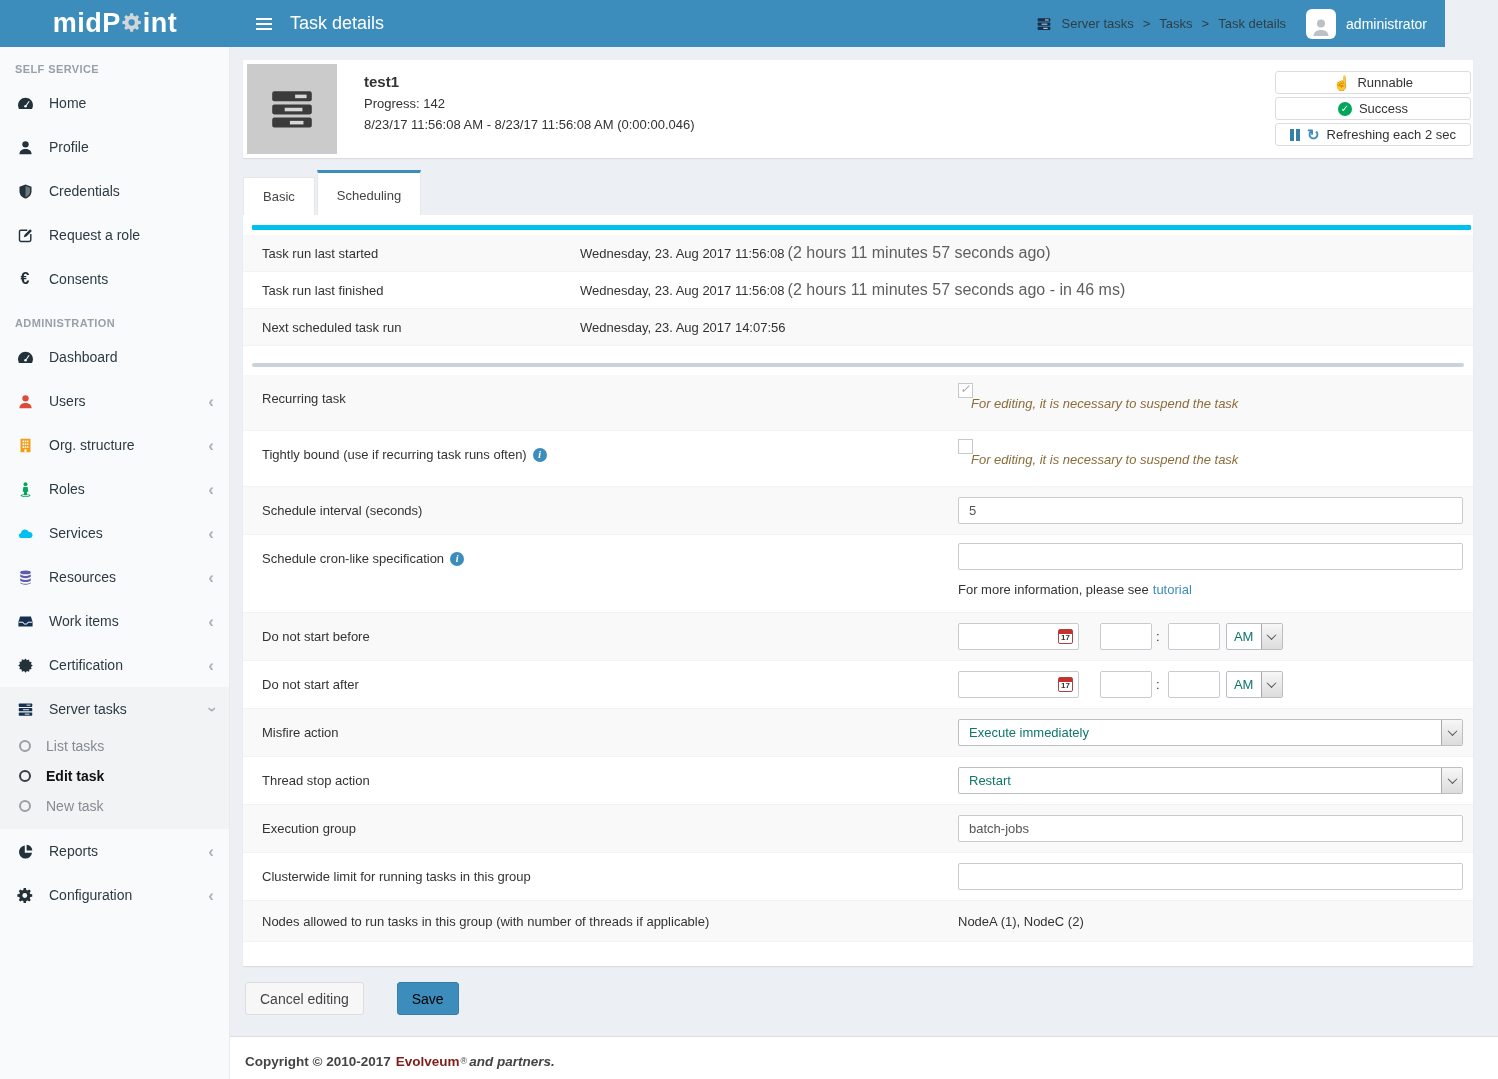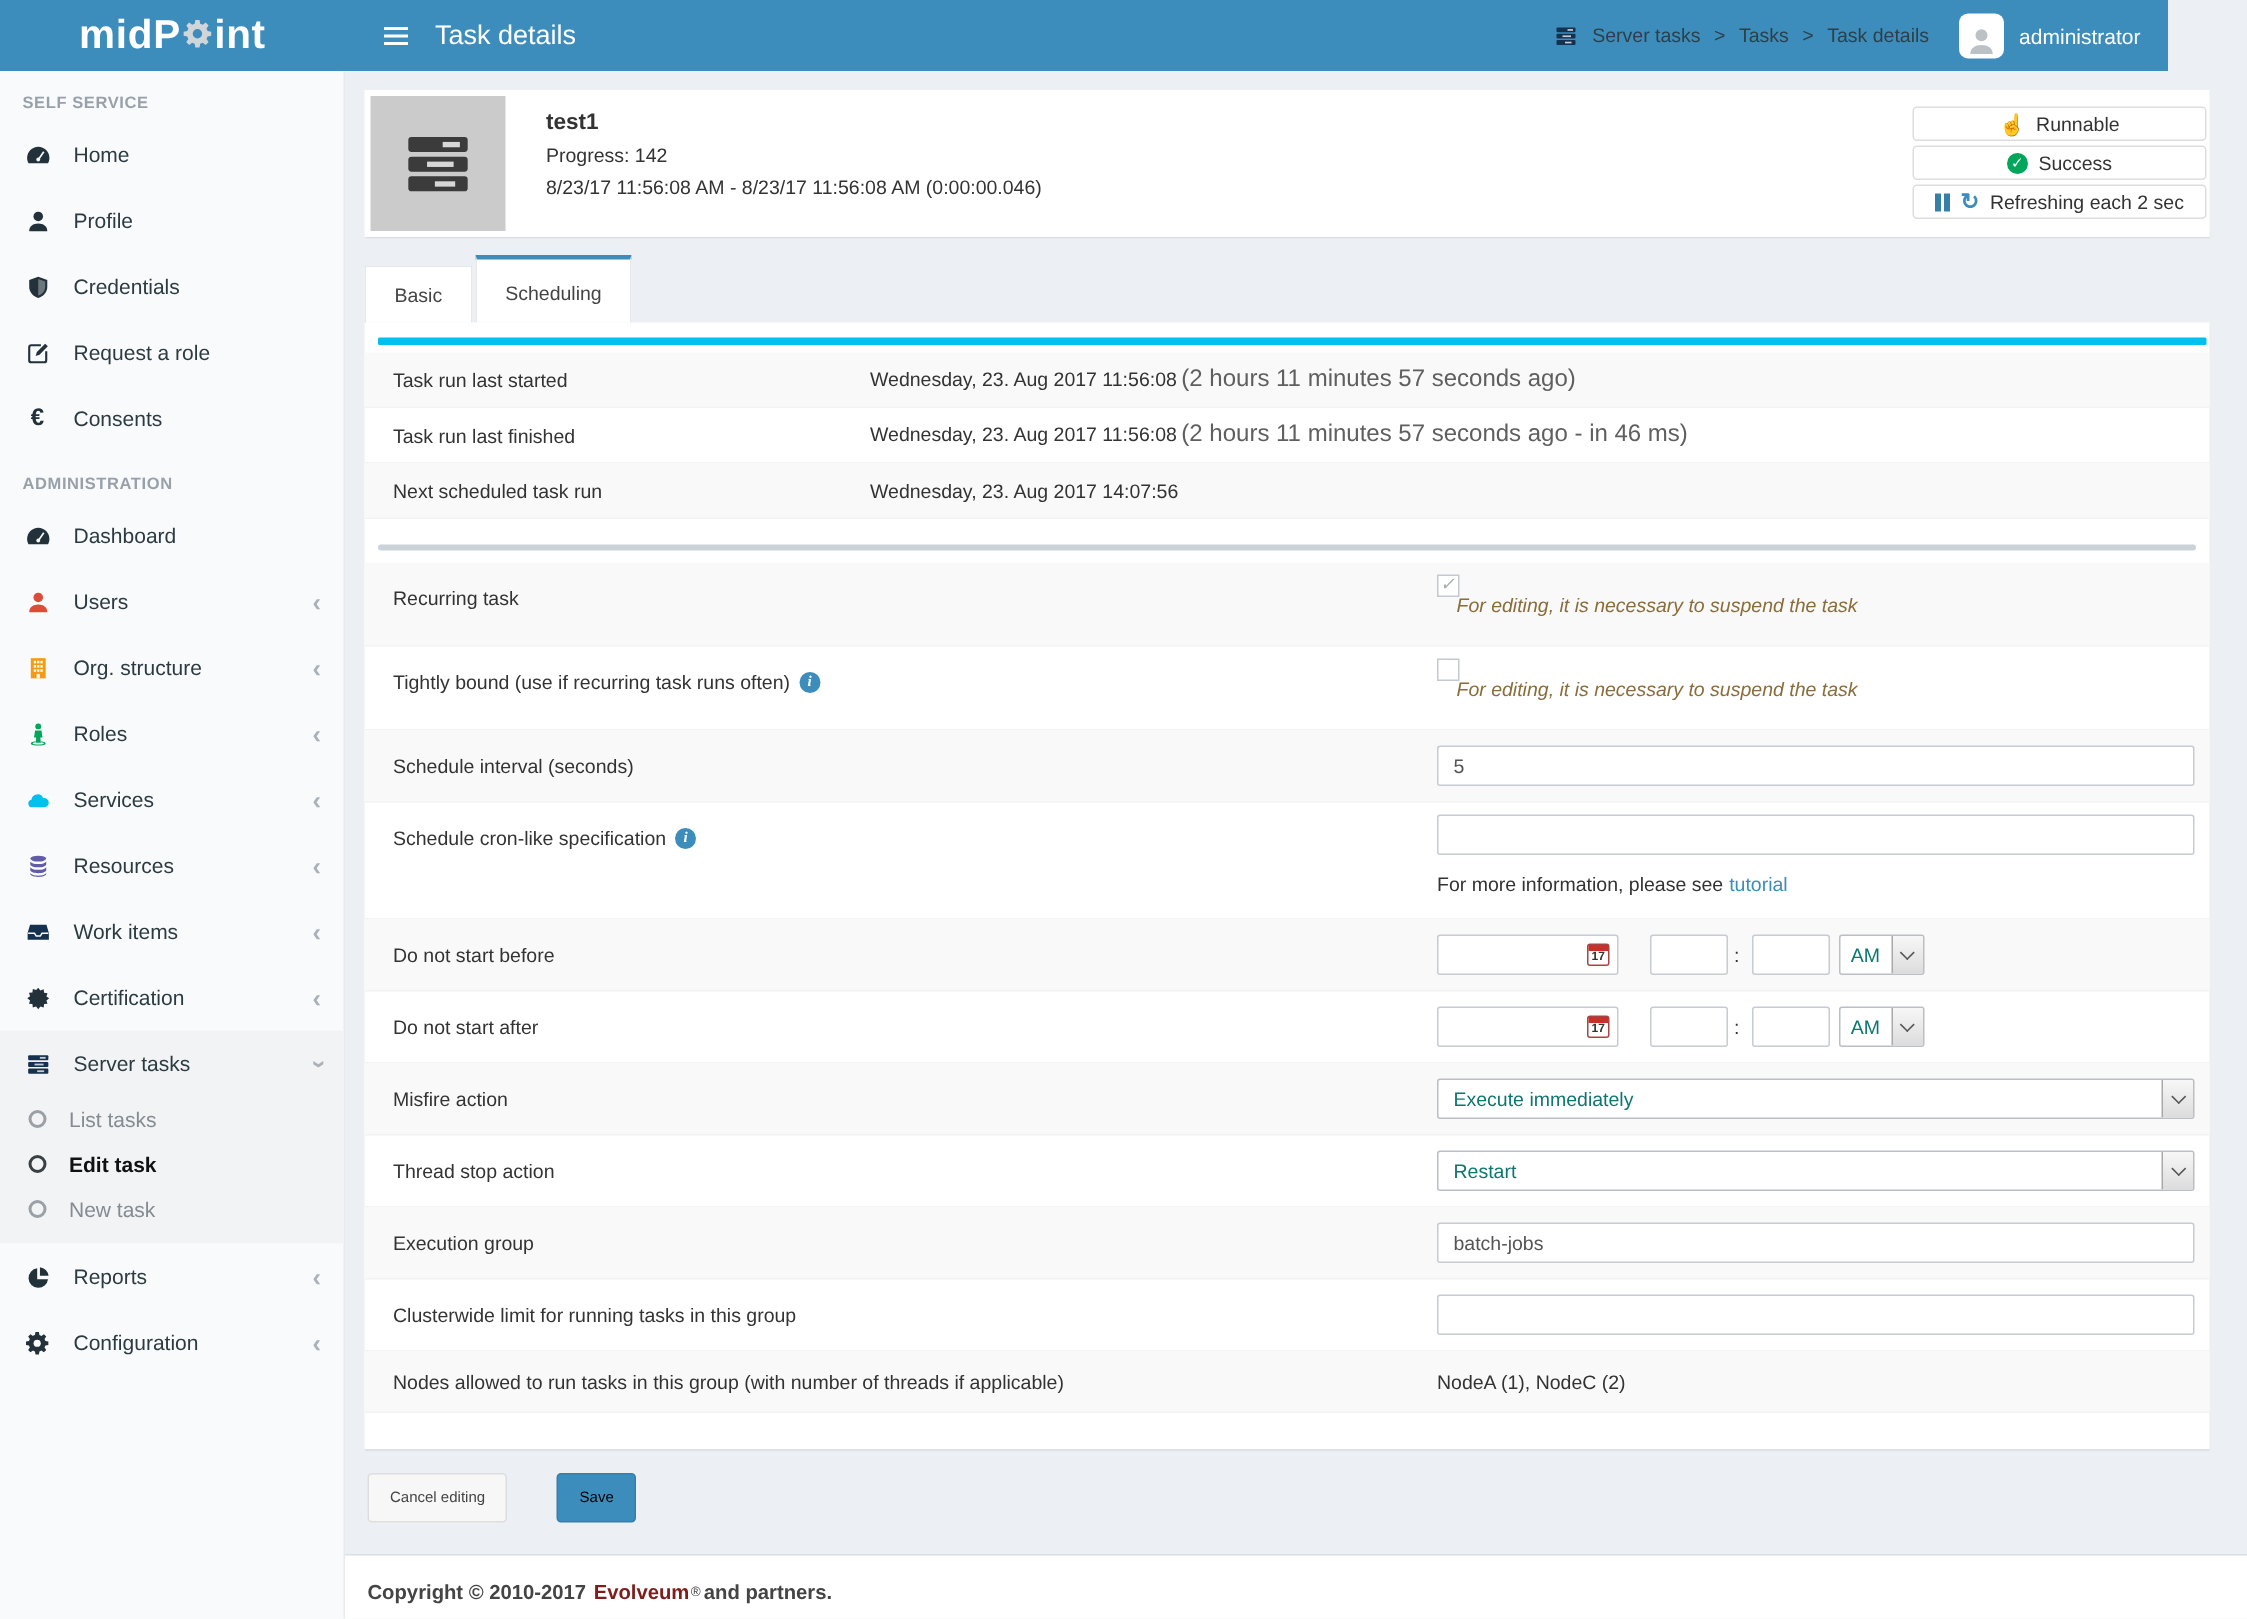--- a/index.html
+++ b/index.html
@@ -104,29 +104,29 @@
   .minute { margin-left:4px; }
   .select-box { width:505px; height:27px; border:1px solid #b9bfc5; border-radius:2px; background:#fff; display:flex; align-items:center; overflow:hidden; cursor:pointer; }
   .select-box .sel-text { flex:1; padding-left:10px; font-size:13px; color:#0f766e; }
   .sel-btn { width:21px; align-self:stretch; background:linear-gradient(#f7f7f7,#dcdcdc); border-left:1px solid #a9a9a9; display:flex; align-items:center; justify-content:center; }
   .caret-down { width:7px; height:7px; border-right:1.5px solid #555; border-bottom:1.5px solid #555; transform:rotate(45deg) translate(-1px,-1px); }
   .ampm { width:57px; margin-left:6px; }
   .ampm .sel-text { text-align:center; padding-left:0; }
   .plain-value { font-size:13px; color:#333; }
 
   .btn-row { margin:16px 25px 0 15px; display:flex; gap:33px; }
-  .btn { height:33px; border-radius:3px; font-size:10px; padding:0 14px; display:flex; align-items:center; cursor:pointer; font-family:"Liberation Sans", sans-serif; }
+  .btn { height:33px; border-radius:3px; font-size:14px; padding:0 14px; display:flex; align-items:center; cursor:pointer; font-family:"Liberation Sans", sans-serif; }
   .btn-default { background:#f7f7f7; border:1px solid #ddd; color:#444; }
   .btn-primary { background:#3c8dbc; border:1px solid #367fa9; color:#000000; }
 
   .footer { margin-top:21px; height:49px; background:#fff; border-top:1px solid #d9dee3; display:flex; align-items:center; padding-left:15px; font-size:13.5px; color:#444; }
   .footer b { font-weight:bold; }
   .footer a { color:#7f1d1d; text-decoration:none; font-weight:bold; margin:0 1px 0 5px; cursor:pointer; }
   .footer sup { font-size:9px; }
-  .footer .f-partners { margin:0 4px 0 2px; }
+  .footer .f-partners { margin:0 4px 0 2px;font-style:italic; }
 </style>
 </head>
 <body>
 
 <div class="header">
   <div class="logo">
     <span>midP</span>
       <span><svg viewBox="0 0 24 24" fill="#cfd5d9">
           <path d="M21.5 13.6v-3.2l-2.8-.5c-.2-.7-.4-1.3-.8-1.9l1.6-2.3-2.2-2.2-2.3 1.6c-.6-.3-1.2-.6-1.9-.8L12.6 1.5H9.4l-.5 2.8c-.7.2-1.3.4-1.9.8L4.7 3.5 2.5 5.7l1.6 2.3c-.3.6-.6 1.2-.8 1.9l-2.8.5v3.2l2.8.5c.2.7.4 1.3.8 1.9l-1.6 2.3 2.2 2.2 2.3-1.6c.6.3 1.2.6 1.9.8l.5 2.8h3.2l.5-2.8c.7-.2 1.3-.4 1.9-.8l2.3 1.6 2.2-2.2-1.6-2.3c.3-.6.6-1.2.8-1.9z"></path>
           <circle cx="11" cy="12" r="3.6" fill="#3c8dbc"></circle>

